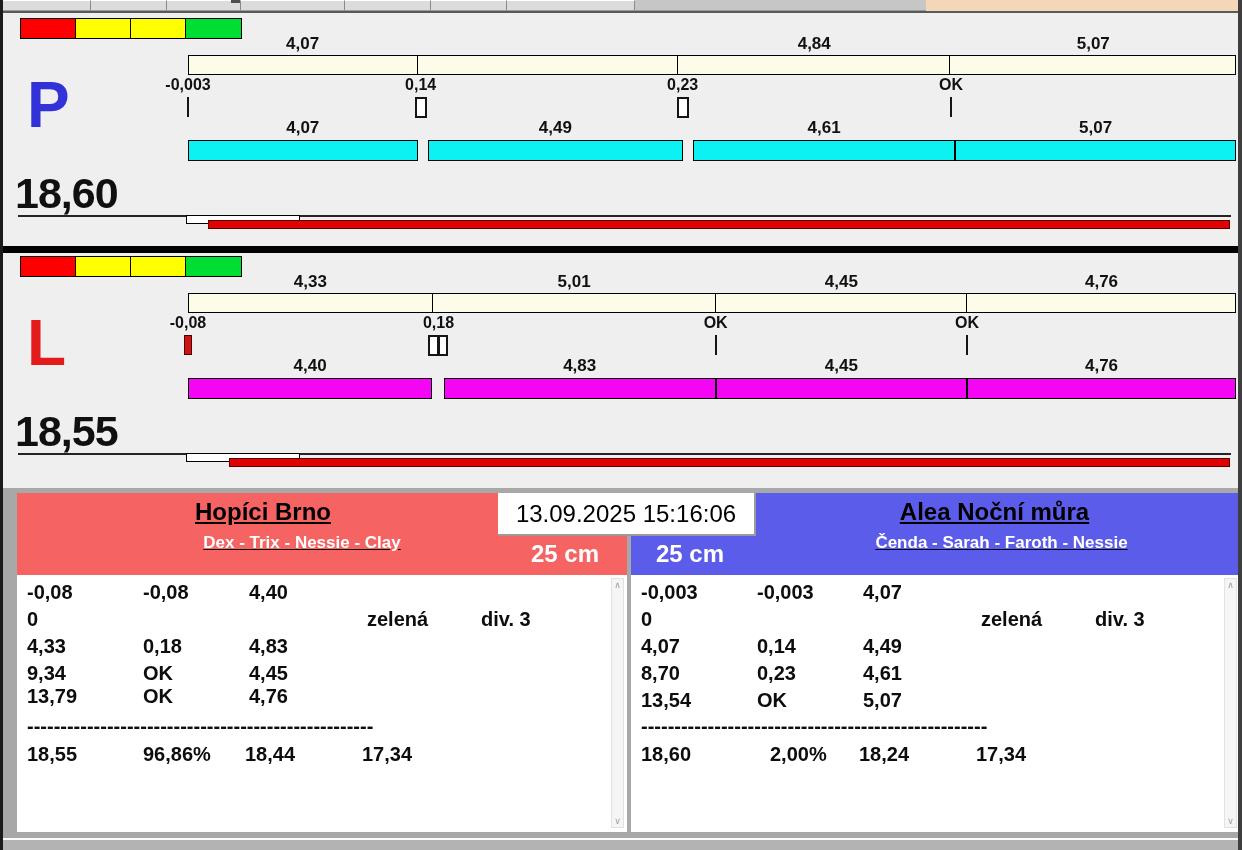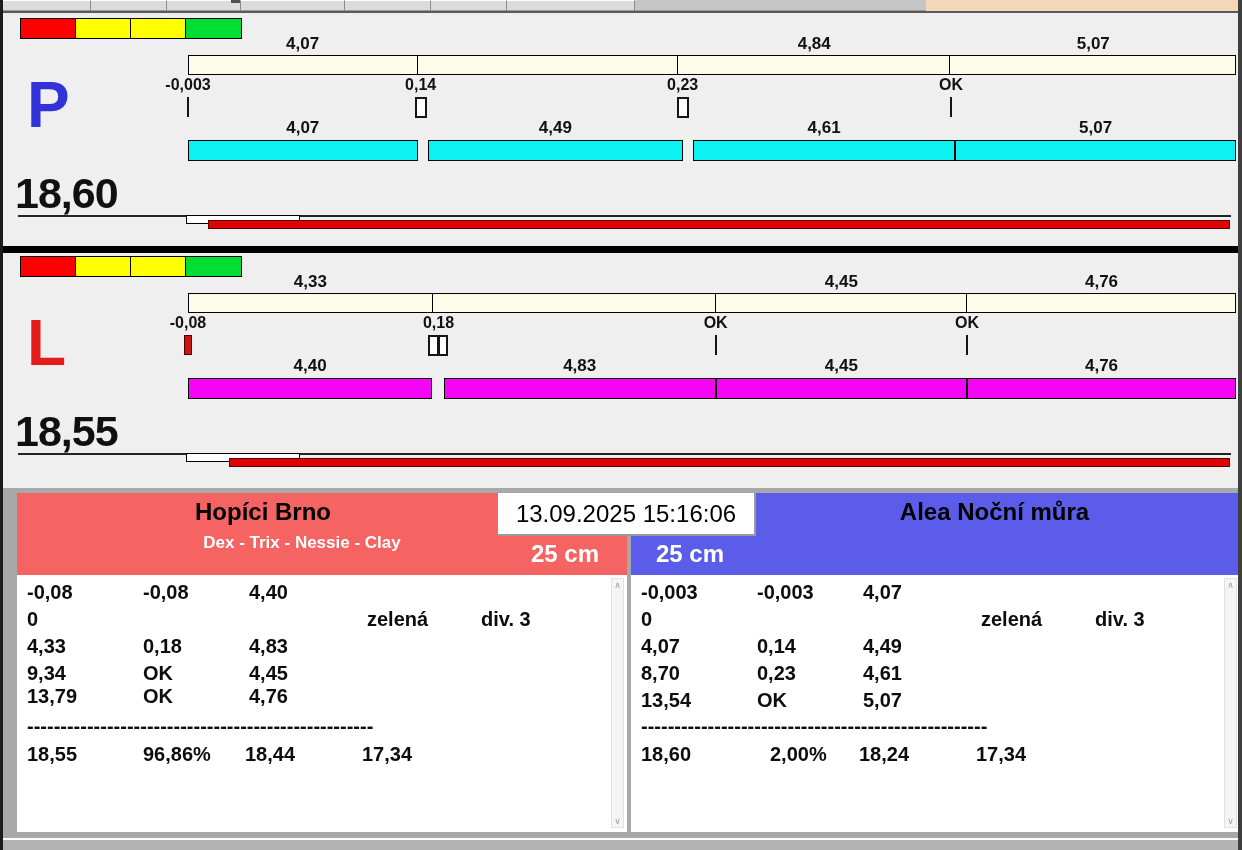--- a/index.html
+++ b/index.html
@@ -58,21 +58,21 @@
   .under-white{ position:absolute; top:200px; left:183px; width:114px; height:9px; background:#fff; border:1px solid #000; }
   .under-red  { position:absolute; top:205px; right:8px; height:9px; background:#de0404; border:1px solid #5e0000; }
   .lane-p .under-red { left:205px; }
   .lane-l .under-red { left:226px; }
 
   
   .scoreboard { position:absolute; top:488px; left:0; right:0; height:350px; background:#a8a8a8; }
   .team-panel { position:absolute; top:5px; height:339px; background:#fff; }
   .team-left  { left:14px;  width:610px; }
   .team-right { left:628px; width:609px; }
-  .team-header { position:relative; height:100px; }
+  .team-header { position:relative; height:100px;text-decoration:underline; }
   .team-name { text-align:center; padding-top:5px; font-size:24px; font-weight:700; color:#000; white-space:nowrap; }
   .team-left  .team-name { padding-right:118px; }
   .team-right .team-name { padding-left:118px; }
   .team-dogs { text-align:center; margin-top:7px; font-size:17px; font-weight:700; color:#fff; white-space:nowrap; }
   .team-left  .team-dogs { padding-right:40px; }
   .team-right .team-dogs { padding-left:132px; }
   .team-cat { position:absolute; top:47px; font-size:24px; font-weight:700; color:#fff; }
   .team-left  .team-cat { right:28px; }
   .team-right .team-cat { left:25px; }
   .team-body { position:absolute; top:82px; left:0; right:0; bottom:0; background:#fff; overflow:hidden; }
@@ -168,20 +168,21 @@
         <div class="legend-cell" style="background: rgb(254, 0, 0);"></div>
         <div class="legend-cell" style="background: rgb(255, 255, 0);"></div>
         <div class="legend-cell" style="background: rgb(255, 255, 0);"></div>
         <div class="legend-cell" style="background: rgb(0, 221, 51);"></div>
       </div>
     <div class="lane-letter" style="color: rgb(227, 27, 27);">L</div>
     <div class="lane-total">18,55</div>
     <div class="bars">
       <div class="row-toplabels">
           <div class="seg-label" style="left: 0%; width: 23.34%;">4,33</div>
+          <div class="seg-label" style="left: 23.34%; width: 27.01%;">5,01</div>
           <div class="seg-label" style="left: 50.35%; width: 23.99%;">4,45</div>
           <div class="seg-label" style="left: 74.34%; width: 25.66%;">4,76</div>
         </div>
       <div class="cream-bar">
           <div class="cream-seg" style="width: 23.34%;"></div>
           <div class="cream-seg" style="width: 27.01%;"></div>
           <div class="cream-seg" style="width: 23.99%;"></div>
           <div class="cream-seg" style="width: 25.66%;"></div>
         </div>
       <div class="row-faults">
@@ -261,20 +262,21 @@
             <div class="t-cell" style="left: 126px;">96,86%</div>
             <div class="t-cell" style="left: 228px;">18,44</div>
             <div class="t-cell" style="left: 345px;">17,34</div>
           </div>
         </div>
     </div>
 
     <div class="team-panel team-right">
       <div class="team-header" style="background: rgb(92, 92, 234);">
         <div class="team-name">Alea Noční můra</div>
+        <div class="team-dogs">Čenda - Sarah - Faroth - Nessie</div>
         <div class="team-cat">25 cm</div>
       </div>
       <div class="team-body">
         <div class="vscroll">
           <div class="vs-arrow vs-up">∧</div>
           <div class="vs-arrow vs-down">∨</div>
         </div>
       <div class="t-row" style="top: 6px;">
             <div class="t-cell" style="left: 10px;">-0,003</div>
             <div class="t-cell" style="left: 126px;">-0,003</div>

